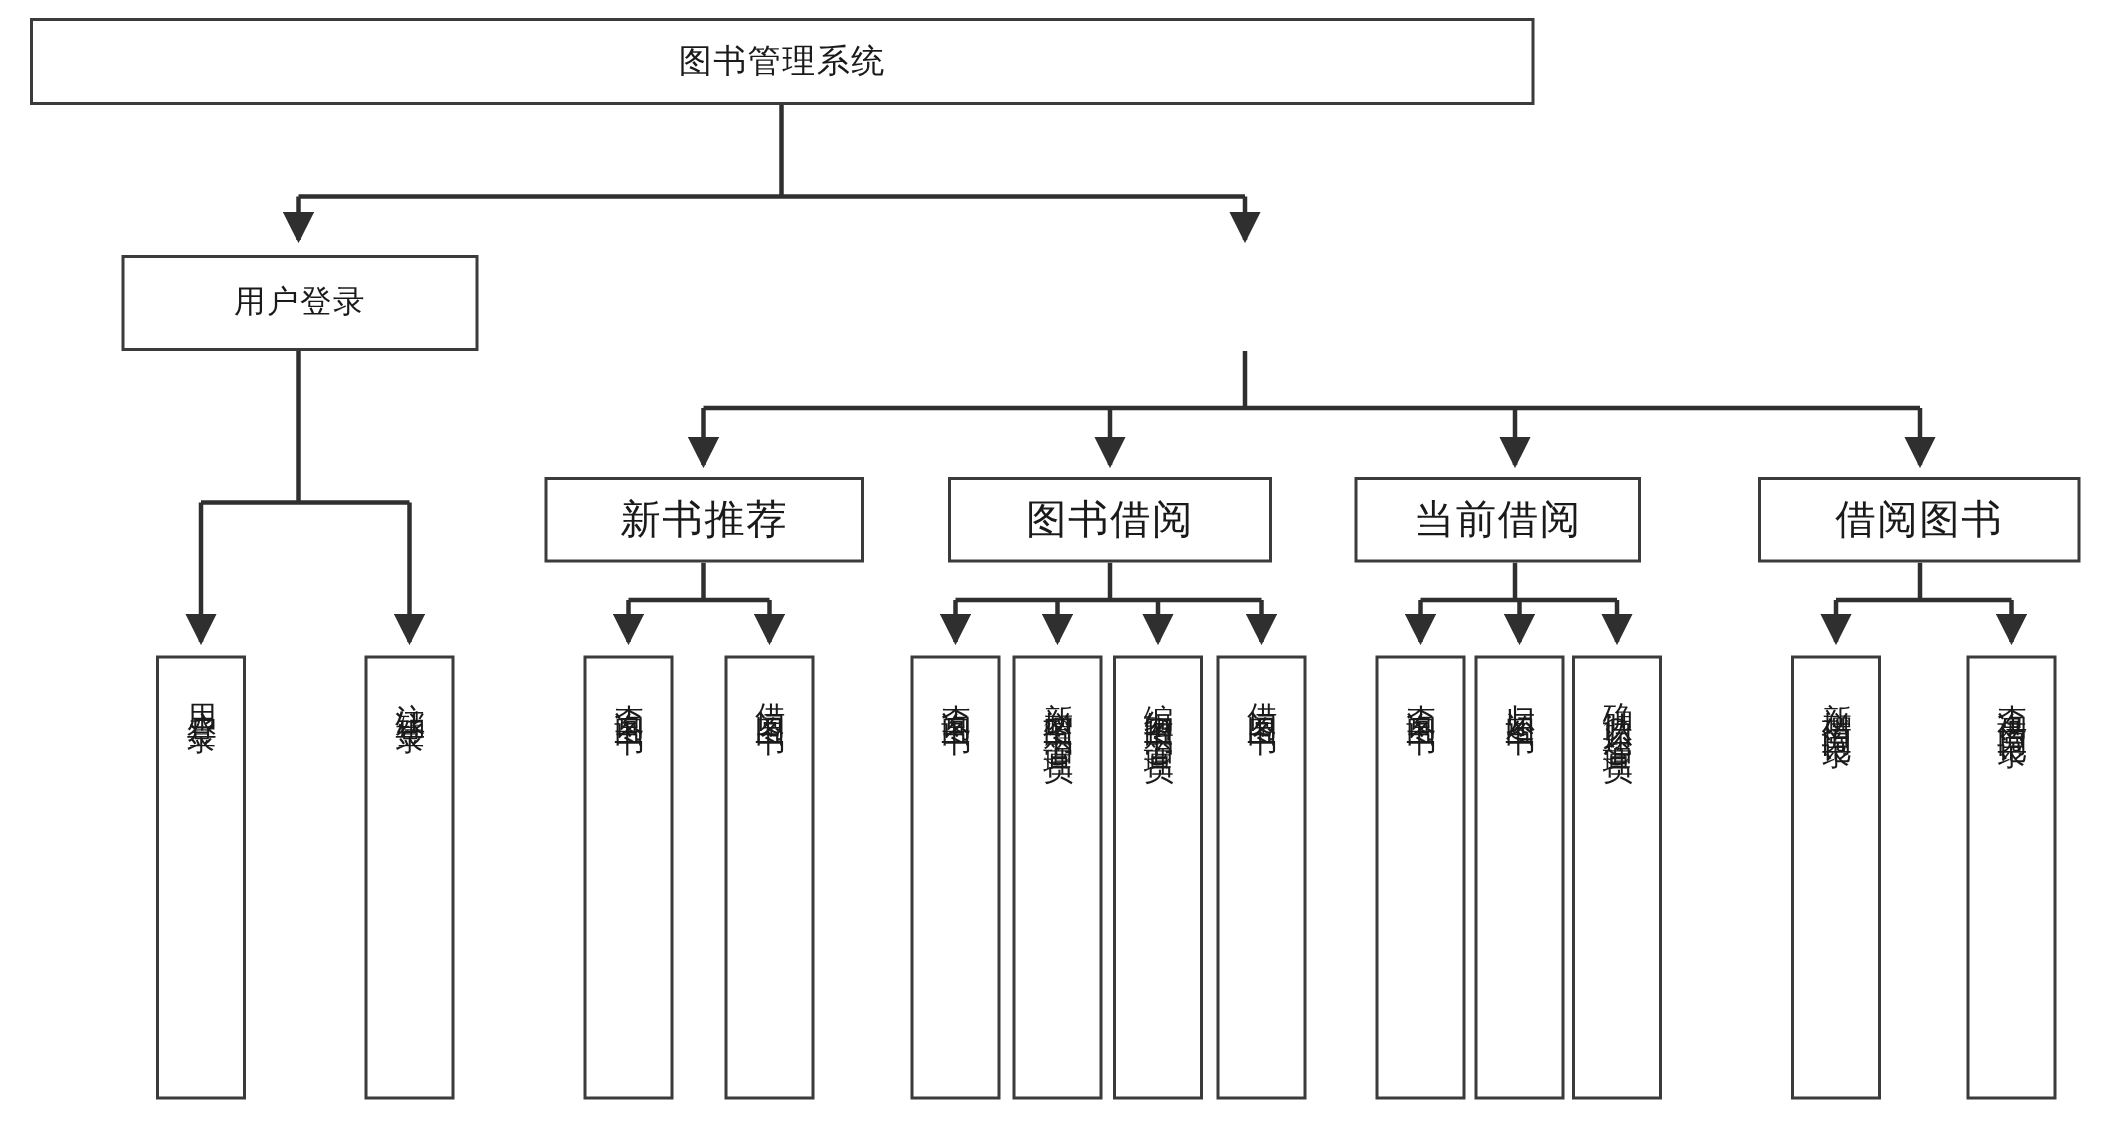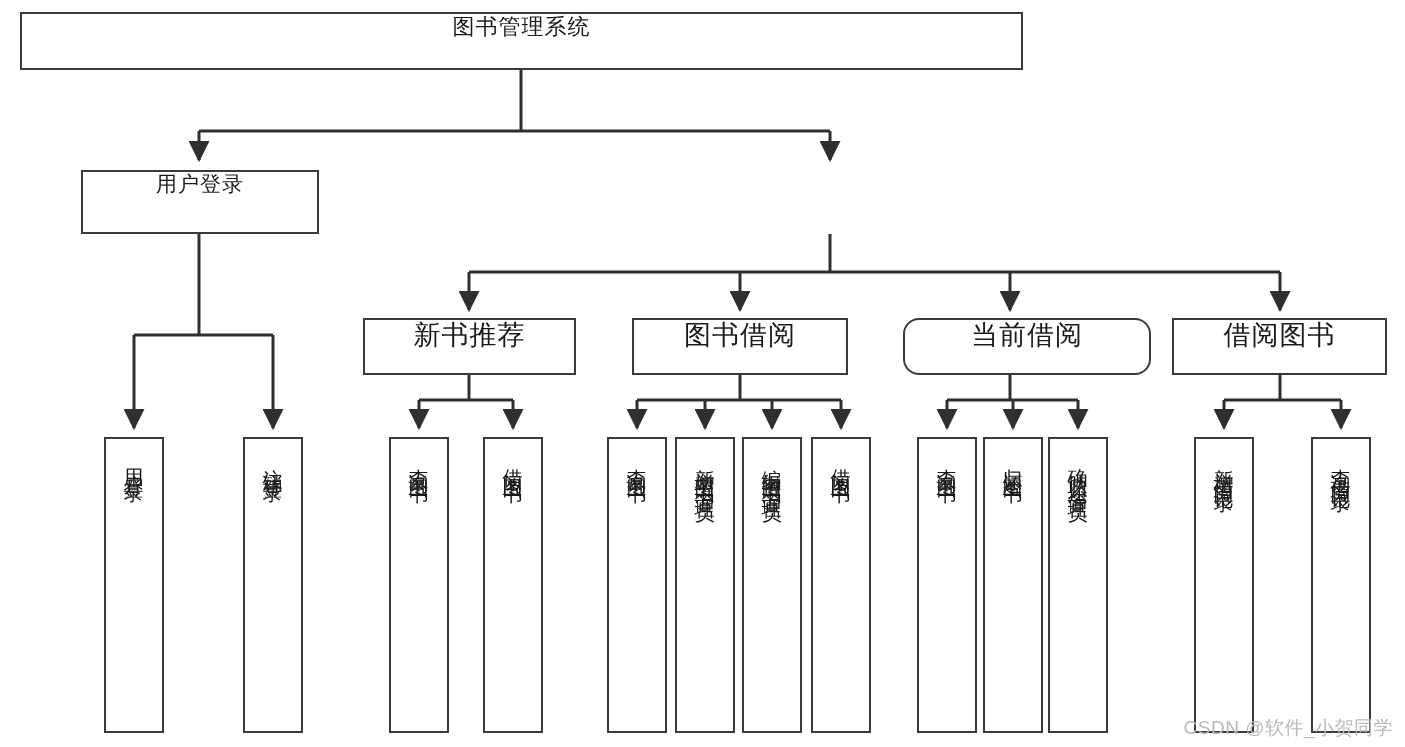--- a/index.html
+++ b/index.html
@@ -16,21 +16,21 @@
     height: 747px;
     background: #ffffff;
     overflow: hidden;
   }
   .node {
     position: absolute;
     box-sizing: border-box;
     border: 2px solid #3b3b3b;
     background: #ffffff;
     display: flex;
-    align-items: flex-start;
+    align-items: center;
     justify-content: center;
     color: #1a1a1a;
     z-index: 2;
   }
   .node .label {
     font-size: 21px;
     line-height: 1.15;
     letter-spacing: 1px;
     white-space: nowrap;
   }
@@ -131,21 +131,21 @@
   <div class="node level1" style="left:81px; top:170px; width:238px; height:64px;">
     <span class="label">用户登录</span>
   </div>
 
   <div class="node level2" style="left:363px; top:318px; width:213px; height:57px;">
     <span class="label">新书推荐</span>
   </div>
   <div class="node level2" style="left:632px; top:318px; width:216px; height:57px;">
     <span class="label">图书借阅</span>
   </div>
-  <div class="node level2" style="left:903px; top:318px; width:248px; height:57px;border-radius:16px;">
+  <div class="node level2" style="left:903px; top:318px; width:191px; height:57px;">
     <span class="label">当前借阅</span>
   </div>
   <div class="node level2" style="left:1172px; top:318px; width:215px; height:57px;">
     <span class="label">借阅图书</span>
   </div>
 
   <div class="node leaf" style="left:104px; top:437px; width:60px; height:296px;">
     <span class="label">用户登录</span>
   </div>
   <div class="node leaf" style="left:243px; top:437px; width:60px; height:296px;">
@@ -182,15 +182,14 @@
     <span class="label">确认归还（管理员）</span>
   </div>
 
   <div class="node leaf" style="left:1194px; top:437px; width:60px; height:296px;">
     <span class="label">新增借阅记录</span>
   </div>
   <div class="node leaf" style="left:1311px; top:437px; width:60px; height:296px;">
     <span class="label">查询借阅记录</span>
   </div>
 
-  <div class="watermark">CSDN @软件_小贺同学</div>
 
 </div>
 
 </body></html>

